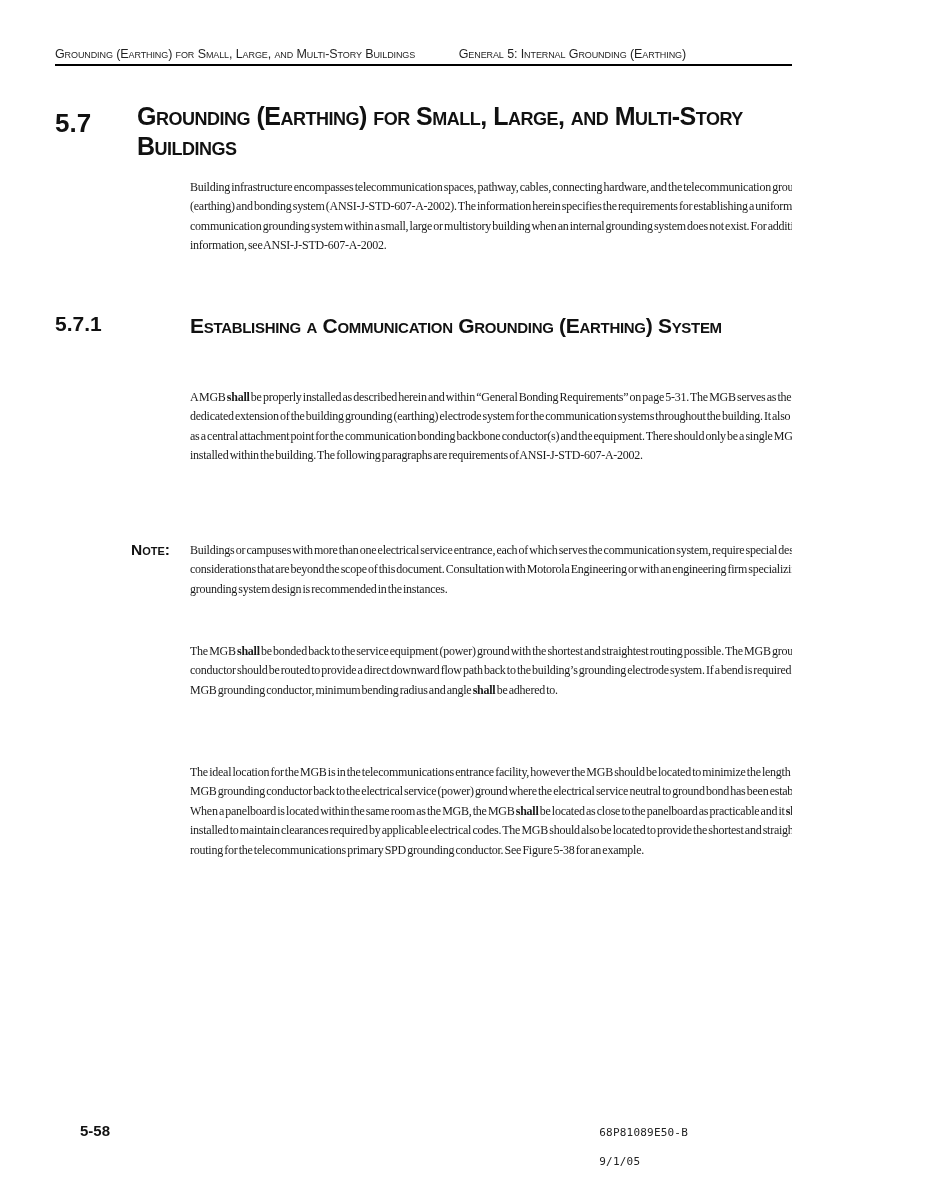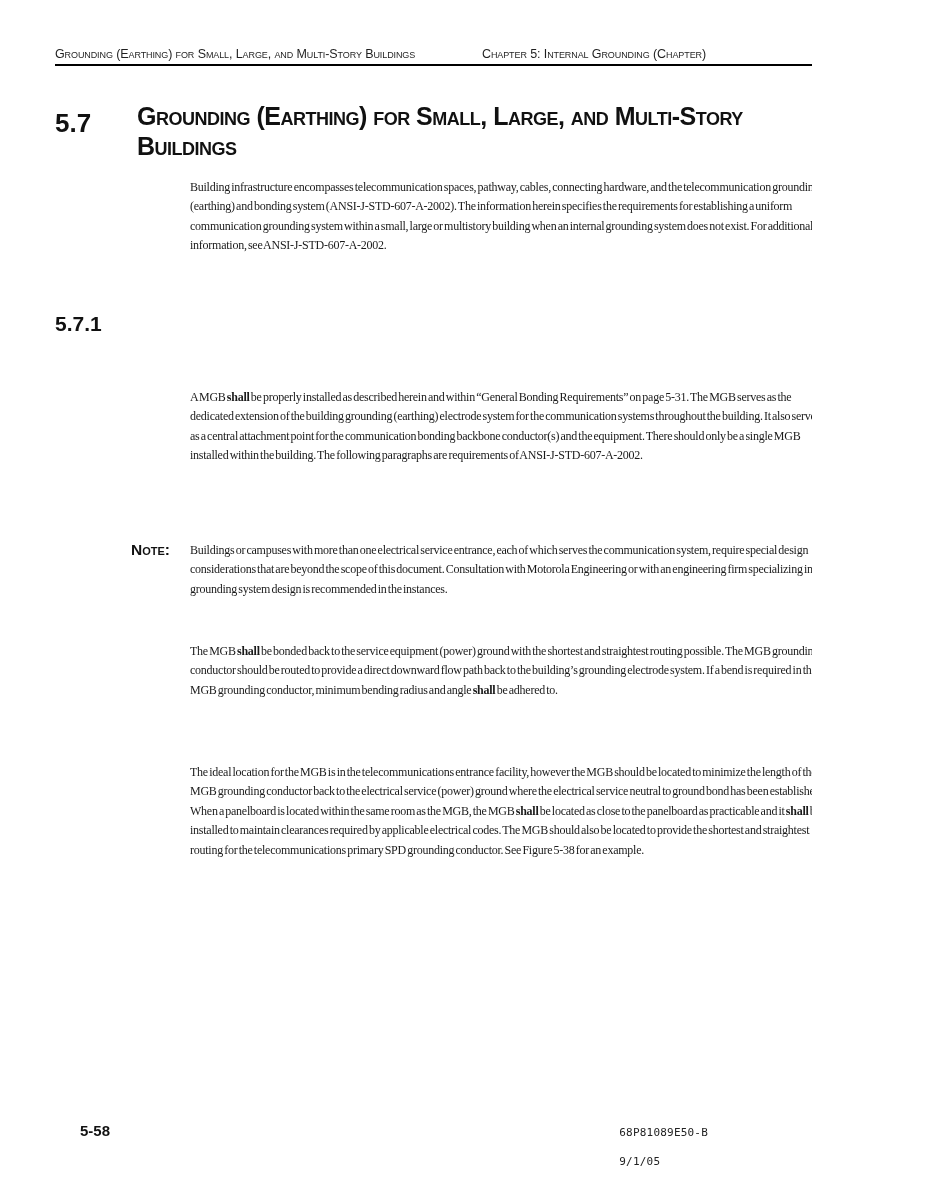--- a/index.html
+++ b/index.html
@@ -8,21 +8,20 @@
     background: #ffffff;
   }
   .page {
     position: relative;
     width: 792px;
     height: 1198px;
     background: #ffffff;
     color: #1a1a1a;
     font-family: "Liberation Serif", serif;
     overflow: hidden;
-    padding-left: 20px;
   }
 
   
   .running-header-left,
   .running-header-right {
     position: absolute;
     top: 47px;
     font-family: "Liberation Sans", sans-serif;
     font-variant: small-caps;
     font-size: 12.5px;
@@ -121,29 +120,30 @@
     white-space: nowrap;
     flex-direction: column;
   }
 </style>
 </head>
 <body>
 
 <div class="page">
 
   <div class="running-header-left">Grounding (Earthing) for Small, Large, and Multi-Story Buildings</div>
-  <div class="running-header-right">Chapter 5: Internal Grounding (Chapter)</div>
+  <div class="running-header-right">General 5: Internal Grounding (Earthing)</div>
   <div class="header-rule"></div>
 
   <div class="section-number h1-number">5.7</div>
   <div class="section-title h1-title">Grounding (Earthing) for Small, Large, and Multi-Story Buildings</div>
 
   <div class="body-par par-intro">Building infrastructure encompasses telecommunication spaces, pathway, cables, connecting hardware, and the telecommunication grounding (earthing) and bonding system (ANSI-J-STD-607-A-2002). The information herein specifies the requirements for establishing a uniform communication grounding system within a small, large or multistory building when an internal grounding system does not exist. For additional information, see ANSI-J-STD-607-A-2002.</div>
 
   <div class="section-number h2-number">5.7.1</div>
+  <div class="section-title h2-title">Establishing a Communication Grounding (Earthing) System</div>
 
   <div class="body-par par-mgb-install">A MGB <b>shall</b> be properly installed as described herein and within “General Bonding Requirements” on page 5-31. The MGB serves as the dedicated extension of the building grounding (earthing) electrode system for the communication systems throughout the building. It also serves as a central attachment point for the communication bonding backbone conductor(s) and the equipment. There should only be a single MGB installed within the building. The following paragraphs are requirements of ANSI-J-STD-607-A-2002.</div>
 
   <div class="note-label">Note:</div>
   <div class="body-par par-note-text">Buildings or campuses with more than one electrical service entrance, each of which serves the communication system, require special design considerations that are beyond the scope of this document. Consultation with Motorola Engineering or with an engineering firm specializing in grounding system design is recommended in the instances.</div>
 
   <div class="body-par par-mgb-bonding">The MGB <b>shall</b> be bonded back to the service equipment (power) ground with the shortest and straightest routing possible. The MGB grounding conductor should be routed to provide a direct downward flow path back to the building’s grounding electrode system. If a bend is required in the MGB grounding conductor, minimum bending radius and angle <b>shall</b> be adhered to.</div>
 
   <div class="body-par par-mgb-location">The ideal location for the MGB is in the telecommunications entrance facility, however the MGB should be located to minimize the length of the MGB grounding conductor back to the electrical service (power) ground where the electrical service neutral to ground bond has been established. When a panelboard is located within the same room as the MGB, the MGB <b>shall</b> be located as close to the panelboard as practicable and it <b>shall</b> be installed to maintain clearances required by applicable electrical codes. The MGB should also be located to provide the shortest and straightest routing for the telecommunications primary SPD grounding conductor. See Figure 5-38 for an example.</div>
 

